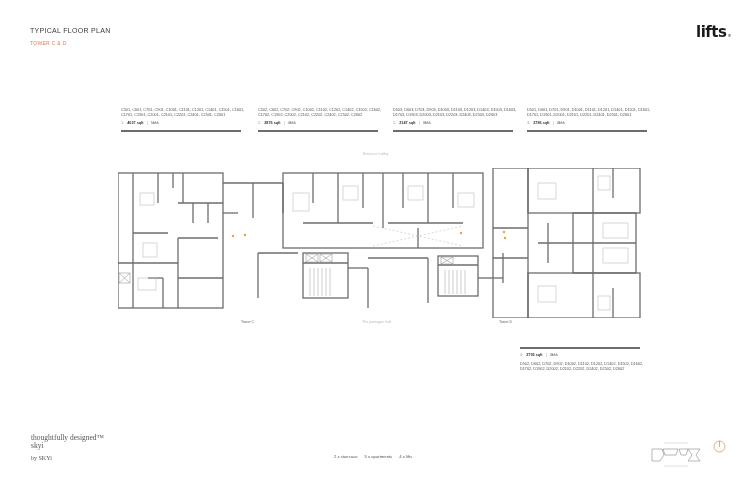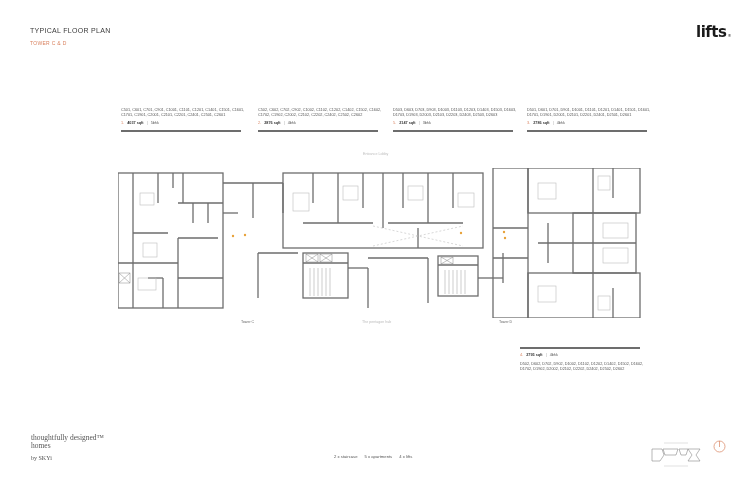--- a/index.html
+++ b/index.html
@@ -221,21 +221,21 @@
     <circle cx="115" cy="68" r="1.2"></circle>
     <circle cx="127" cy="67" r="1.2"></circle>
     <circle cx="343" cy="65" r="1.2"></circle>
     <circle cx="386" cy="64" r="1.2"></circle>
     <circle cx="387" cy="70" r="1.2"></circle>
   </g>
 </svg>
 
 <div class="tagline">
   <div>thoughtfully designed™</div>
-  <div>homes</div>
+  <div>skyi</div>
 </div>
 <div class="tagline-by">by SKYi</div>
 
 <div class="footer-stats">
   <span>2 x staircase</span>
   <span>5 x apartments</span>
   <span>4 x lifts</span>
 </div>
 
 <svg class="keyplan" viewBox="0 0 58 40" xmlns="http://www.w3.org/2000/svg">

